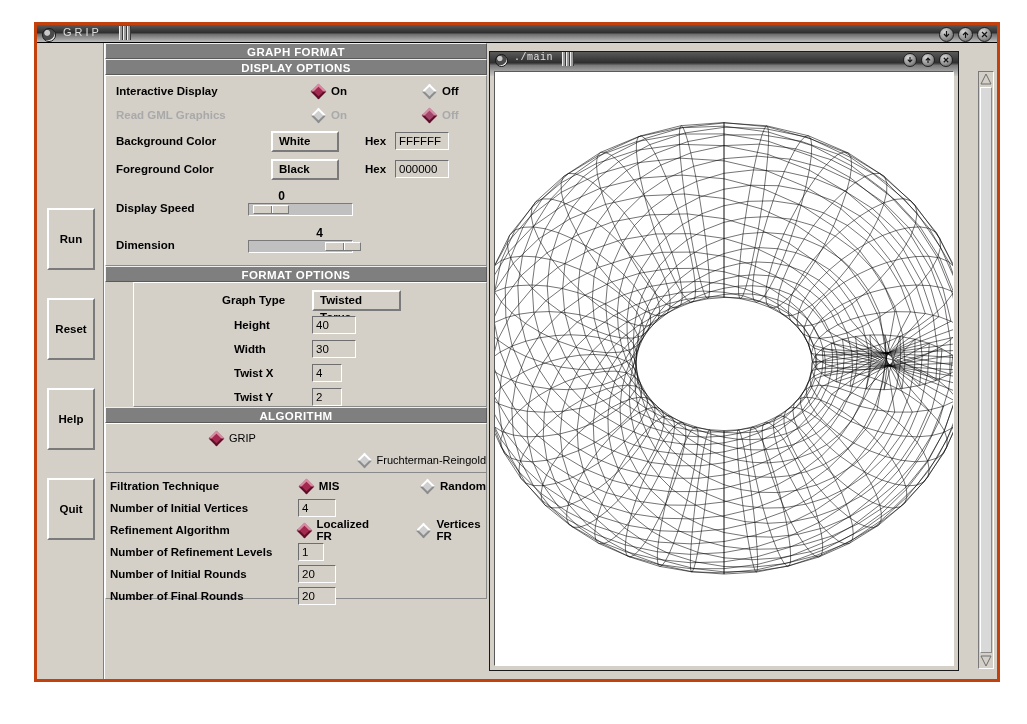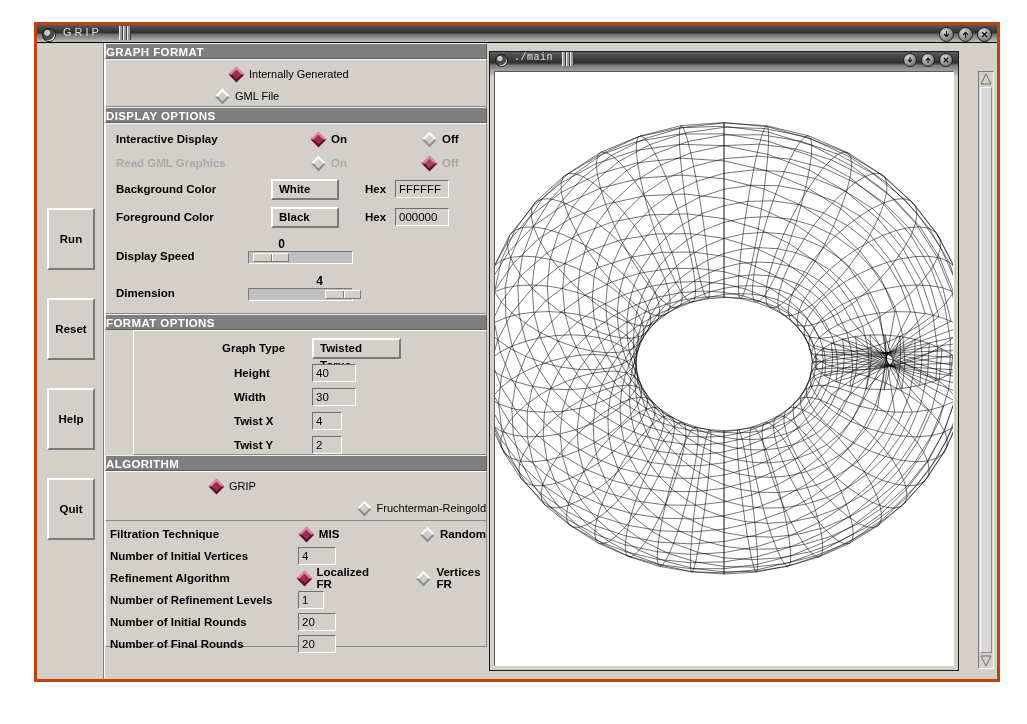--- a/index.html
+++ b/index.html
@@ -34,21 +34,21 @@
   .sidebtn{position:absolute;left:10px;width:48px;height:62px;background:#d4d0c8;
      border-top:2px solid #ffffff;border-left:2px solid #ffffff;
      border-right:2px solid #7a7a7a;border-bottom:2px solid #7a7a7a;
      display:flex;align-items:center;justify-content:center;
      font-weight:bold;font-size:11.5px;box-sizing:border-box;}
 
   #opt-col{flex:0 0 382px;width:382px;position:relative;background:#d4d0c8;
      border-left:1px solid #ffffff;}
 
   .sec-hdr{background:#7f7f7f;color:#ffffff;font-weight:bold;font-size:11.5px;
-     text-align:left;height:16px;line-height:16px;letter-spacing:.4px;
+     text-align:center;height:16px;line-height:16px;letter-spacing:.4px;
      border-top:1px solid #efefef;border-left:1px solid #efefef;
      border-right:1px solid #5a5a5a;border-bottom:1px solid #5a5a5a;
      box-sizing:border-box;}
   .grp{border-left:1px solid #ffffff;border-top:1px solid #ffffff;
      border-right:1px solid #8a8a8a;border-bottom:1px solid #8a8a8a;
      box-sizing:border-box;background:#d4d0c8;}
 
   .row{display:flex;align-items:center;height:24px;padding-left:10px;box-sizing:border-box;}
   .lbl{font-weight:bold;font-size:11.5px;}
   .lbl.dim{color:#a9a9a9;}
@@ -152,30 +152,20 @@
         <span>Help</span>
       </div>
       <div class="sidebtn" style="top:435px">
         <span>Quit</span>
       </div>
     </div>
 
     <div id="opt-col">
 
       <div class="sec-hdr">GRAPH FORMAT</div>
-      <div class="grp" style="height:48px;padding-top:3px;">
-        <div class="row" style="padding-left:125px;height:22px;">
-          <span class="radio on"></span>
-          <span>Internally Generated</span>
-        </div>
-        <div class="row" style="padding-left:111px;height:22px;">
-          <span class="radio off"></span>
-          <span>GML File</span>
-        </div>
-      </div>
 
       <div class="sec-hdr">DISPLAY OPTIONS</div>
       <div class="grp" style="height:191px;padding-top:3px;">
 
         <div class="row">
           <span class="lbl" style="width:166px">Interactive Display</span>
           <span class="radio-wrap" style="width:80px">
             <span class="radio on"></span>
             <span>On</span>
           </span>

